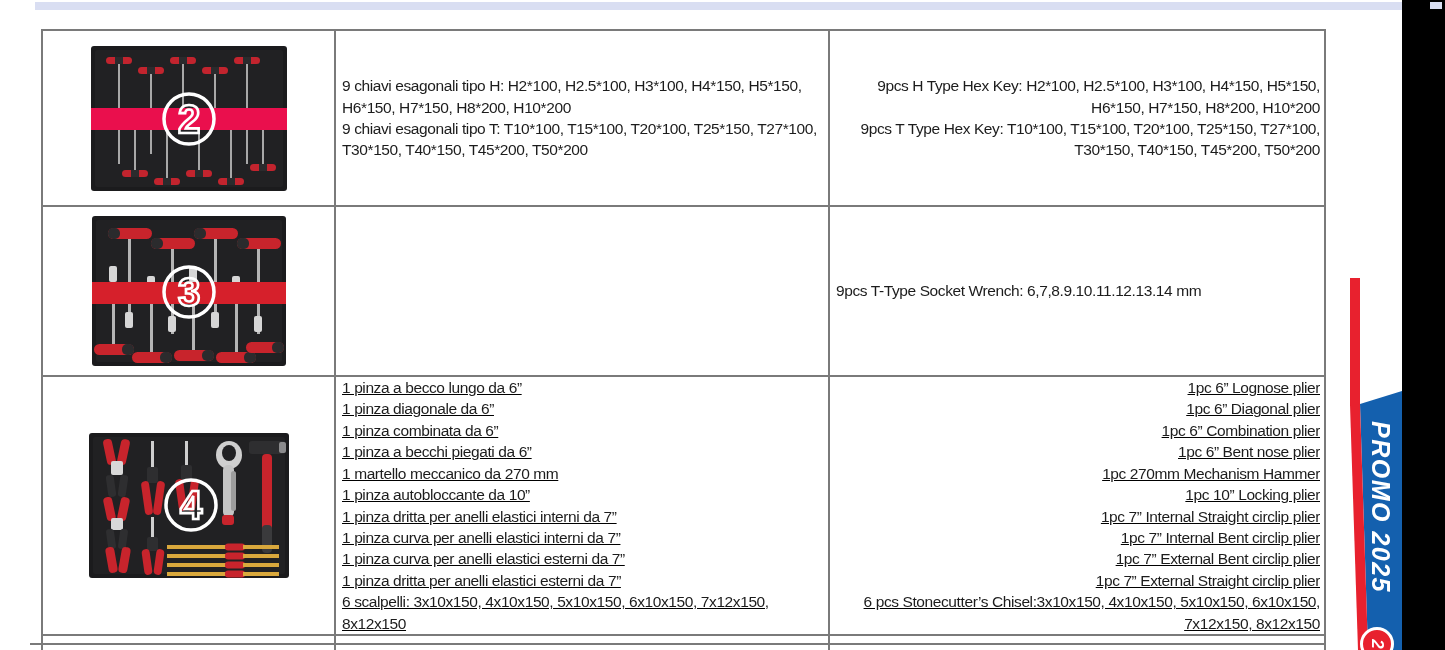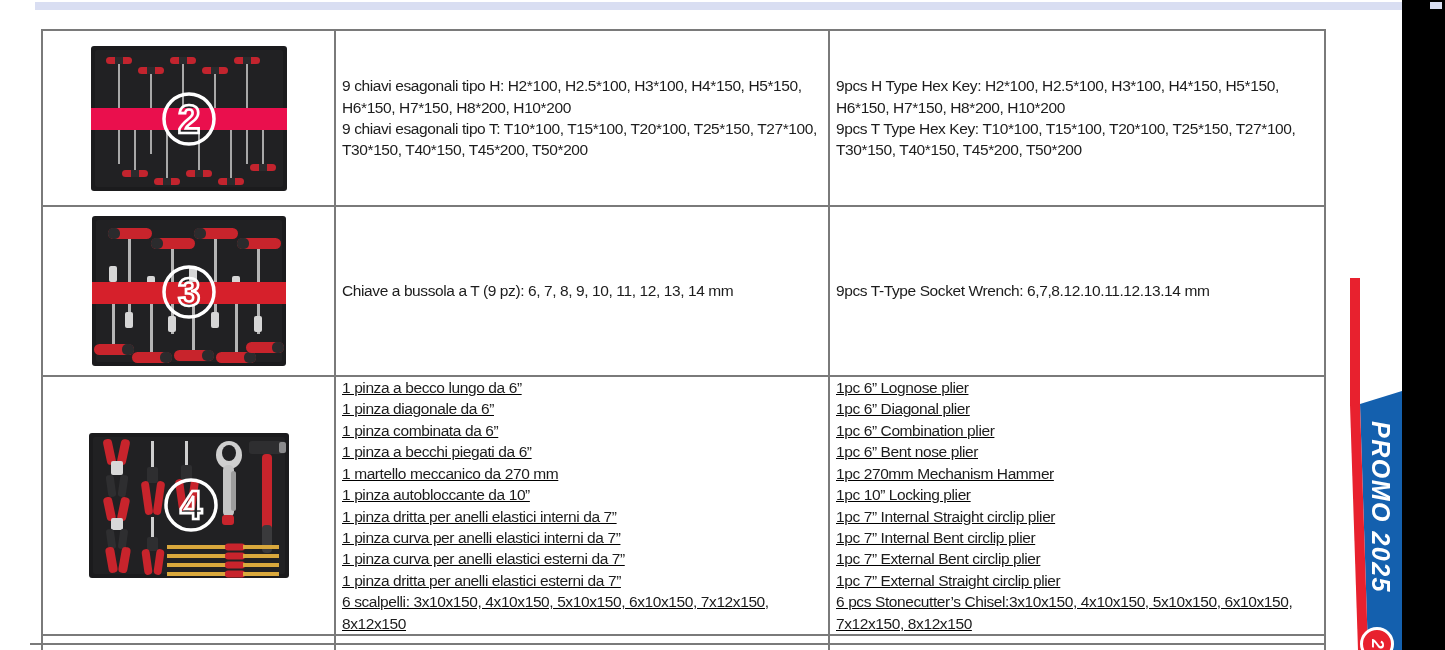--- a/index.html
+++ b/index.html
@@ -16,21 +16,21 @@
   
   .tbl{position:absolute;left:41px;top:29px;width:1285px;height:608px;}
   .hline{position:absolute;left:0;width:1285px;height:2px;background:#7a7a7a;}
   .vline{position:absolute;top:0;width:2px;height:608px;background:#7a7a7a;}
   .stub{position:absolute;width:2px;height:15px;background:#7a7a7a;top:635px;z-index:2;}
   .hline2{position:absolute;left:30px;top:643px;width:1296px;height:2px;background:#7a7a7a;z-index:2;}
 
   .cell{position:absolute;display:flex;align-items:center;overflow:hidden;}
   .cell-img{left:2px;width:291px;justify-content:center;}
   .cell-it{left:301px;width:478px;}
-  .cell-en{left:795px;width:484px;}
+  .cell-en{left:795px;width:484px;text-align:right;}
   .r1{top:2px;height:174px;}
   .r2{top:178px;height:168px;}
   .r3{top:348px;height:257px;text-decoration:underline;}
   .txt{
     white-space:pre-line;color:#1c1c1c;font-size:15.5px;line-height:21.4px;
     letter-spacing:-0.4px;
   }
 
   
   .tray{display:block;}
@@ -180,25 +180,22 @@
           <rect x="154" y="126" width="38" height="11" rx="5.5" fill="#c8242c"></rect>
             <rect x="180" y="126" width="12" height="11" rx="5" fill="#2b2b2d"></rect>
         </g>
 
         <rect x="0" y="66" width="194" height="22" fill="#d6202b"></rect>
 
         <circle cx="97" cy="76" r="25" fill="none" stroke="#ffffff" stroke-width="3.5"></circle>
         <text x="97" y="90" text-anchor="middle" font-family="Liberation Sans, sans-serif" font-size="40" font-weight="bold" fill="none" stroke="#ffffff" stroke-width="2.6">3</text>
       </svg>
     </div>
-    <div class="cell cell-it r2">
-      <div class="txt">Chiave a bussola a T (9 pz): 6, 7, 8, 9, 10, 11, 12, 13, 14 mm</div>
-    </div>
     <div class="cell cell-en r2">
-      <div class="txt">9pcs T-Type Socket Wrench: 6,7,8.12.10.11.12.13.14 mm</div>
+      <div class="txt">9pcs T-Type Socket Wrench: 6,7,8.9.10.11.12.13.14 mm</div>
     </div>
 
     <div class="cell cell-img r3">
       <svg class="tray" width="200" height="145" viewBox="0 0 200 145" aria-hidden="true">
         <rect x="0" y="0" width="200" height="145" rx="3" fill="#1b1b1d"></rect>
         <rect x="4" y="4" width="192" height="137" rx="2" fill="#212123"></rect>
 
         <g>
           <rect x="16" y="6" width="9" height="26" rx="4" fill="#c8242c" transform="rotate(-12 20 19)"></rect>
           <rect x="30" y="6" width="9" height="26" rx="4" fill="#c8242c" transform="rotate(12 34 19)"></rect>

